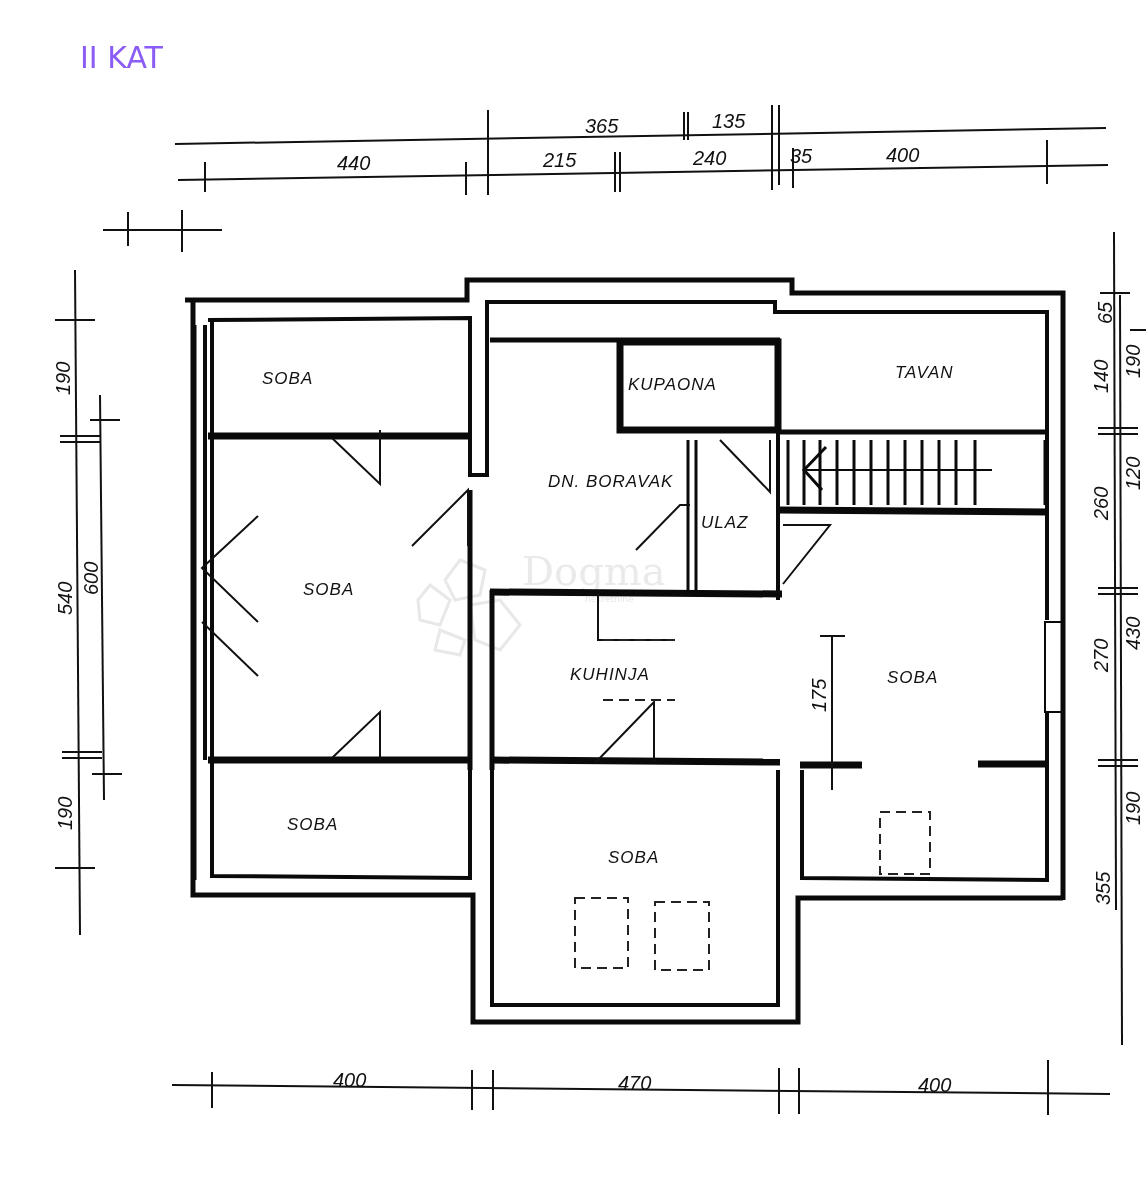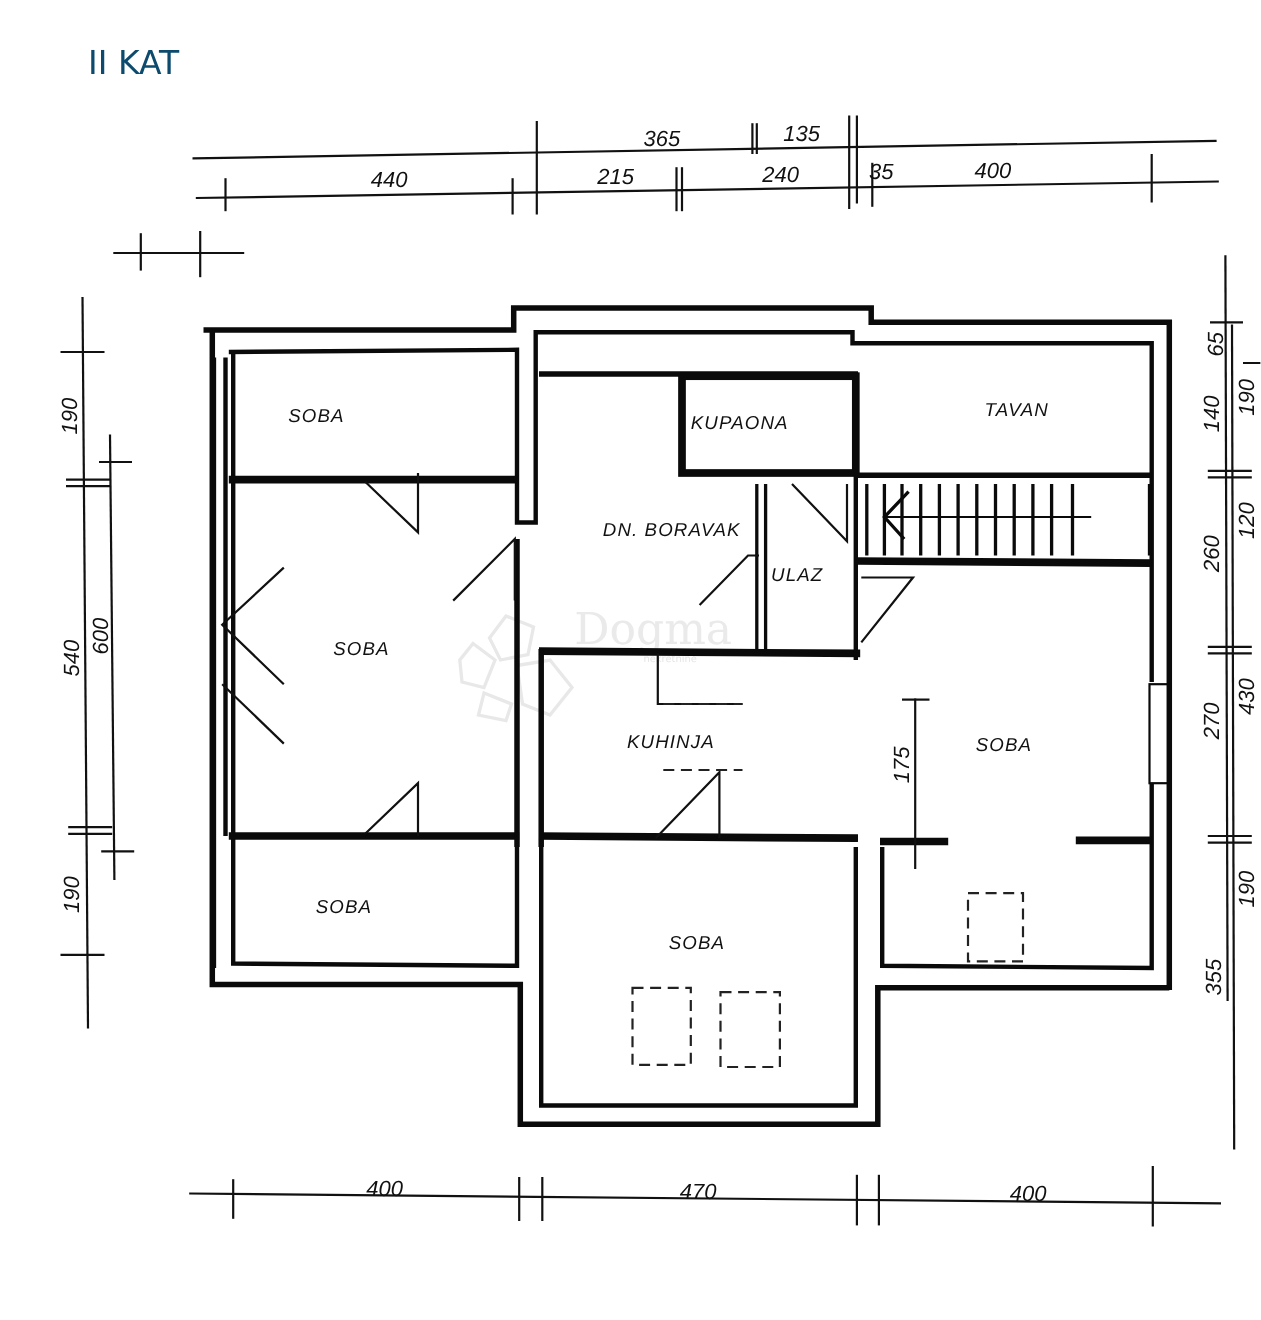--- a/index.html
+++ b/index.html
@@ -1,19 +1,19 @@
 <!DOCTYPE html>
 <html><head>
 <meta charset="utf-8">
 <style>
   html, body { margin: 0; padding: 0; background: #ffffff; }
   body { width: 1146px; height: 1200px; position: relative; overflow: hidden; }
   .title {
     position: absolute; left: 80px; top: 40px;
-    font-family: "DejaVu Sans", sans-serif; font-size: 30px; color: #0c4a6e;
+    font-family: "DejaVu Sans", sans-serif; font-size: 30px; color: #8b5cf6;
     letter-spacing: 0px;
   }
   svg.plan { position: absolute; left: 0; top: 0; }
   .hand { font-family: "Liberation Sans", sans-serif; font-style: italic; fill: #111; }
   .room { font-size: 17px; letter-spacing: 1px; }
   .dim { font-size: 20px; }
   .wm { font-family: "DejaVu Serif", serif; font-size: 40px; fill: #eaeaea; }
   .wm2 { font-family: "DejaVu Sans", sans-serif; font-size: 9px; fill: #e6e6e6; }
 </style>
 </head>

